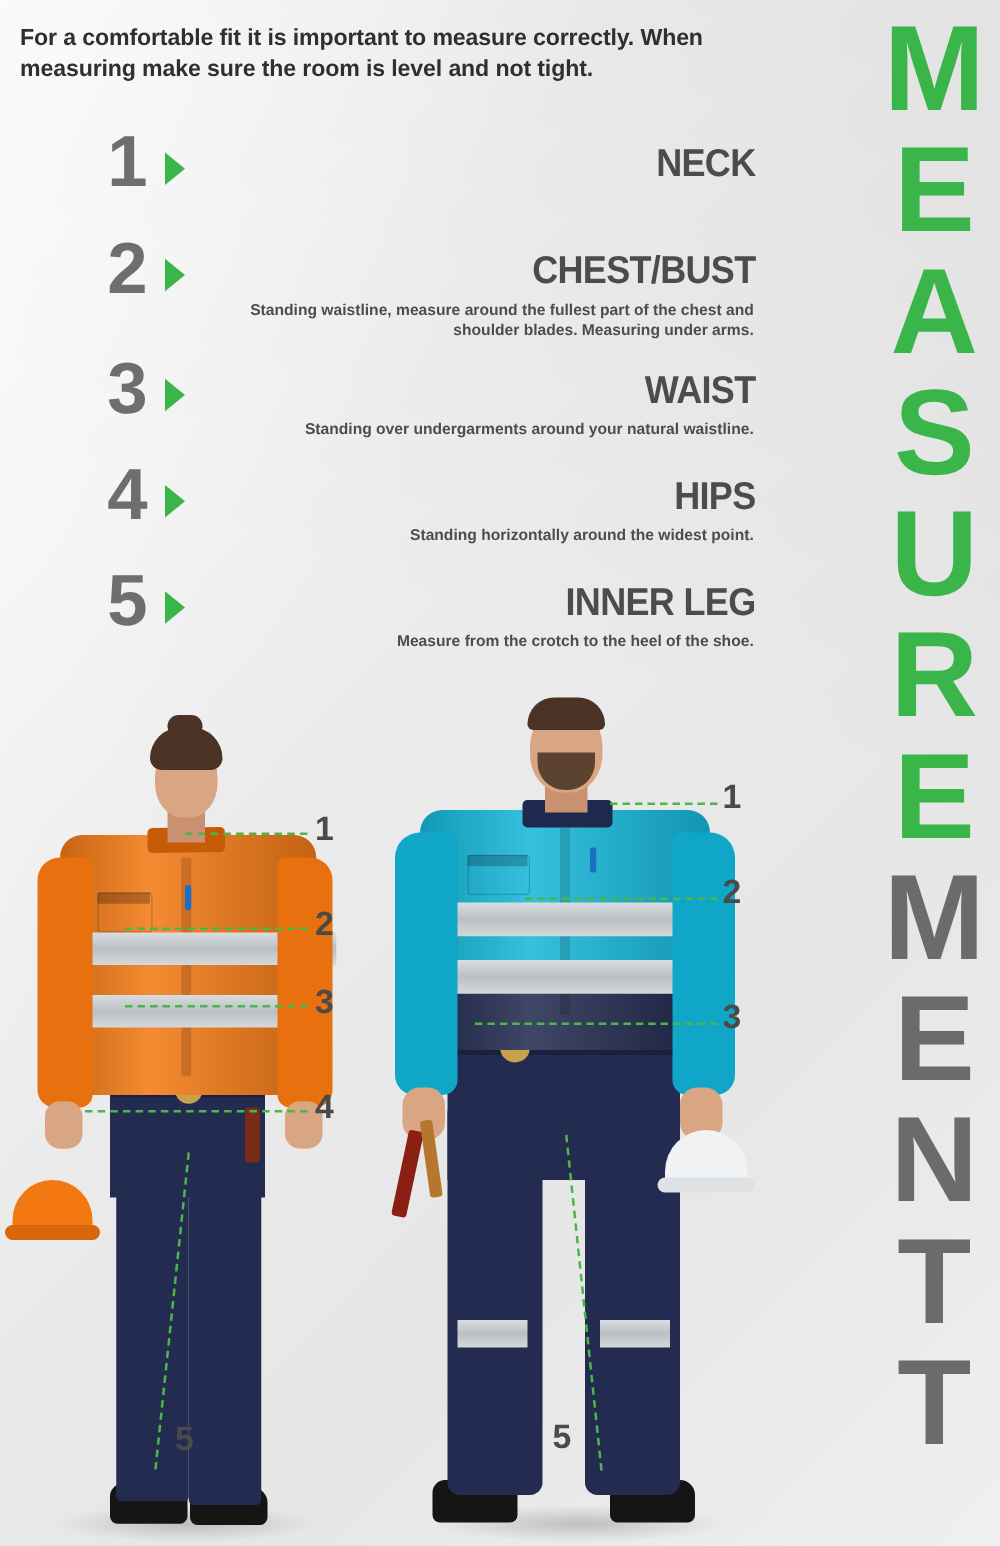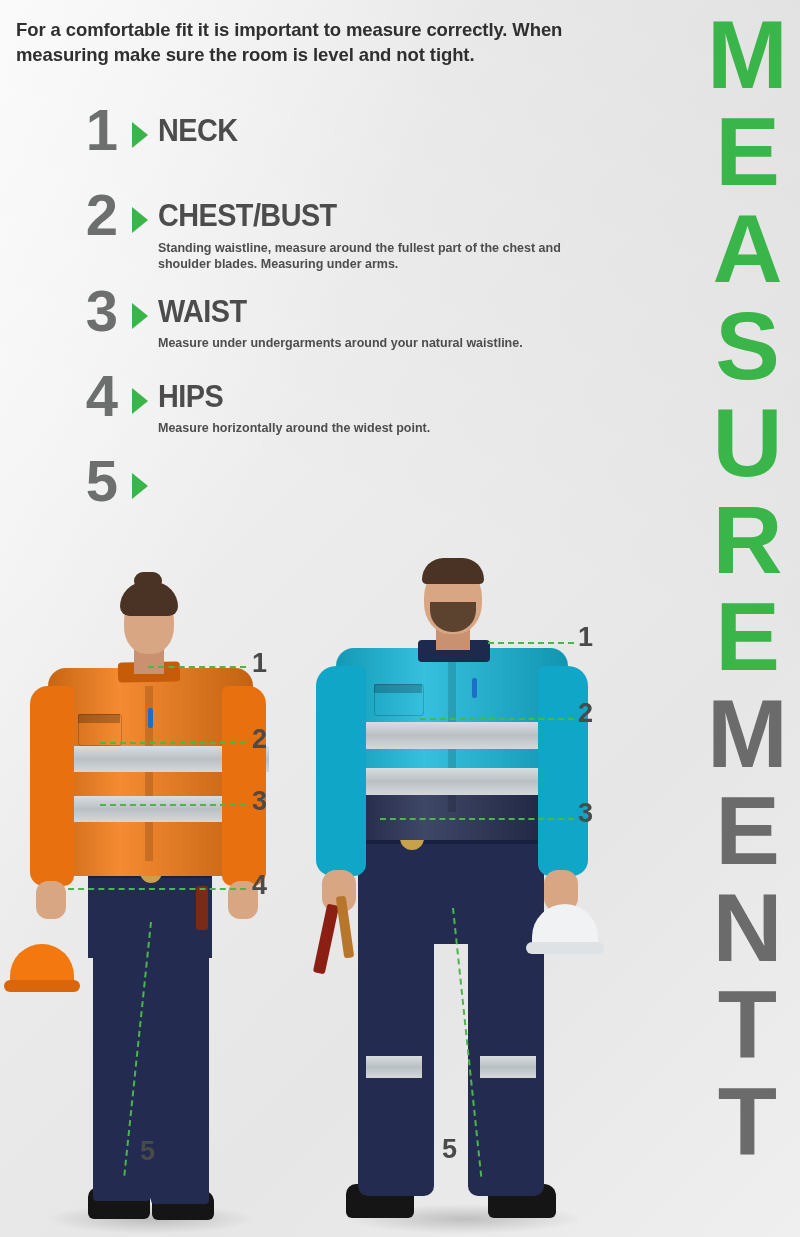--- a/index.html
+++ b/index.html
@@ -73,20 +73,21 @@
     left: 54px;
     top: 7px;
     width: 0;
     height: 0;
     border-top: 13px solid transparent;
     border-bottom: 13px solid transparent;
     border-left: 16px solid #39b54a;
   }
   .step-body {
     margin-left: 80px;
+    text-align: right;
   }
   .step-title {
     font-size: 31px;
     font-weight: bold;
     color: #4c4c4c;
     line-height: 1.05;
     letter-spacing: -0.6px;
     font-family: "Liberation Sans Narrow", "Liberation Sans", sans-serif;
     transform: scaleX(0.93);
     transform-origin: left center;
@@ -213,36 +214,40 @@
         <div class="step-title">CHEST/BUST</div>
         <div class="step-desc">Standing waistline, measure around the fullest part of the chest and shoulder blades. Measuring under arms.</div>
       </div>
     </div>
 
     <div class="step">
       <div class="step-num">3</div>
       <div class="step-arrow"></div>
       <div class="step-body">
         <div class="step-title">WAIST</div>
-        <div class="step-desc">Measure under undergarments around your natural waistline.</div>
+        <div class="step-desc">Standing over undergarments around your natural waistline.</div>
       </div>
     </div>
 
     <div class="step">
       <div class="step-num">4</div>
       <div class="step-arrow"></div>
       <div class="step-body">
         <div class="step-title">HIPS</div>
-        <div class="step-desc">Measure horizontally around the widest point.</div>
+        <div class="step-desc">Standing horizontally around the widest point.</div>
       </div>
     </div>
 
     <div class="step">
       <div class="step-num">5</div>
       <div class="step-arrow"></div>
+      <div class="step-body">
+        <div class="step-title">INNER LEG</div>
+        <div class="step-desc">Measure from the crotch to the heel of the shoe.</div>
+      </div>
     </div>
 
   </div>
 
   <div id="side-title">
     <span class="green">MEASURE</span><span class="grey">MENTTIPS</span>
   </div>
 
   <div id="figures">
 

